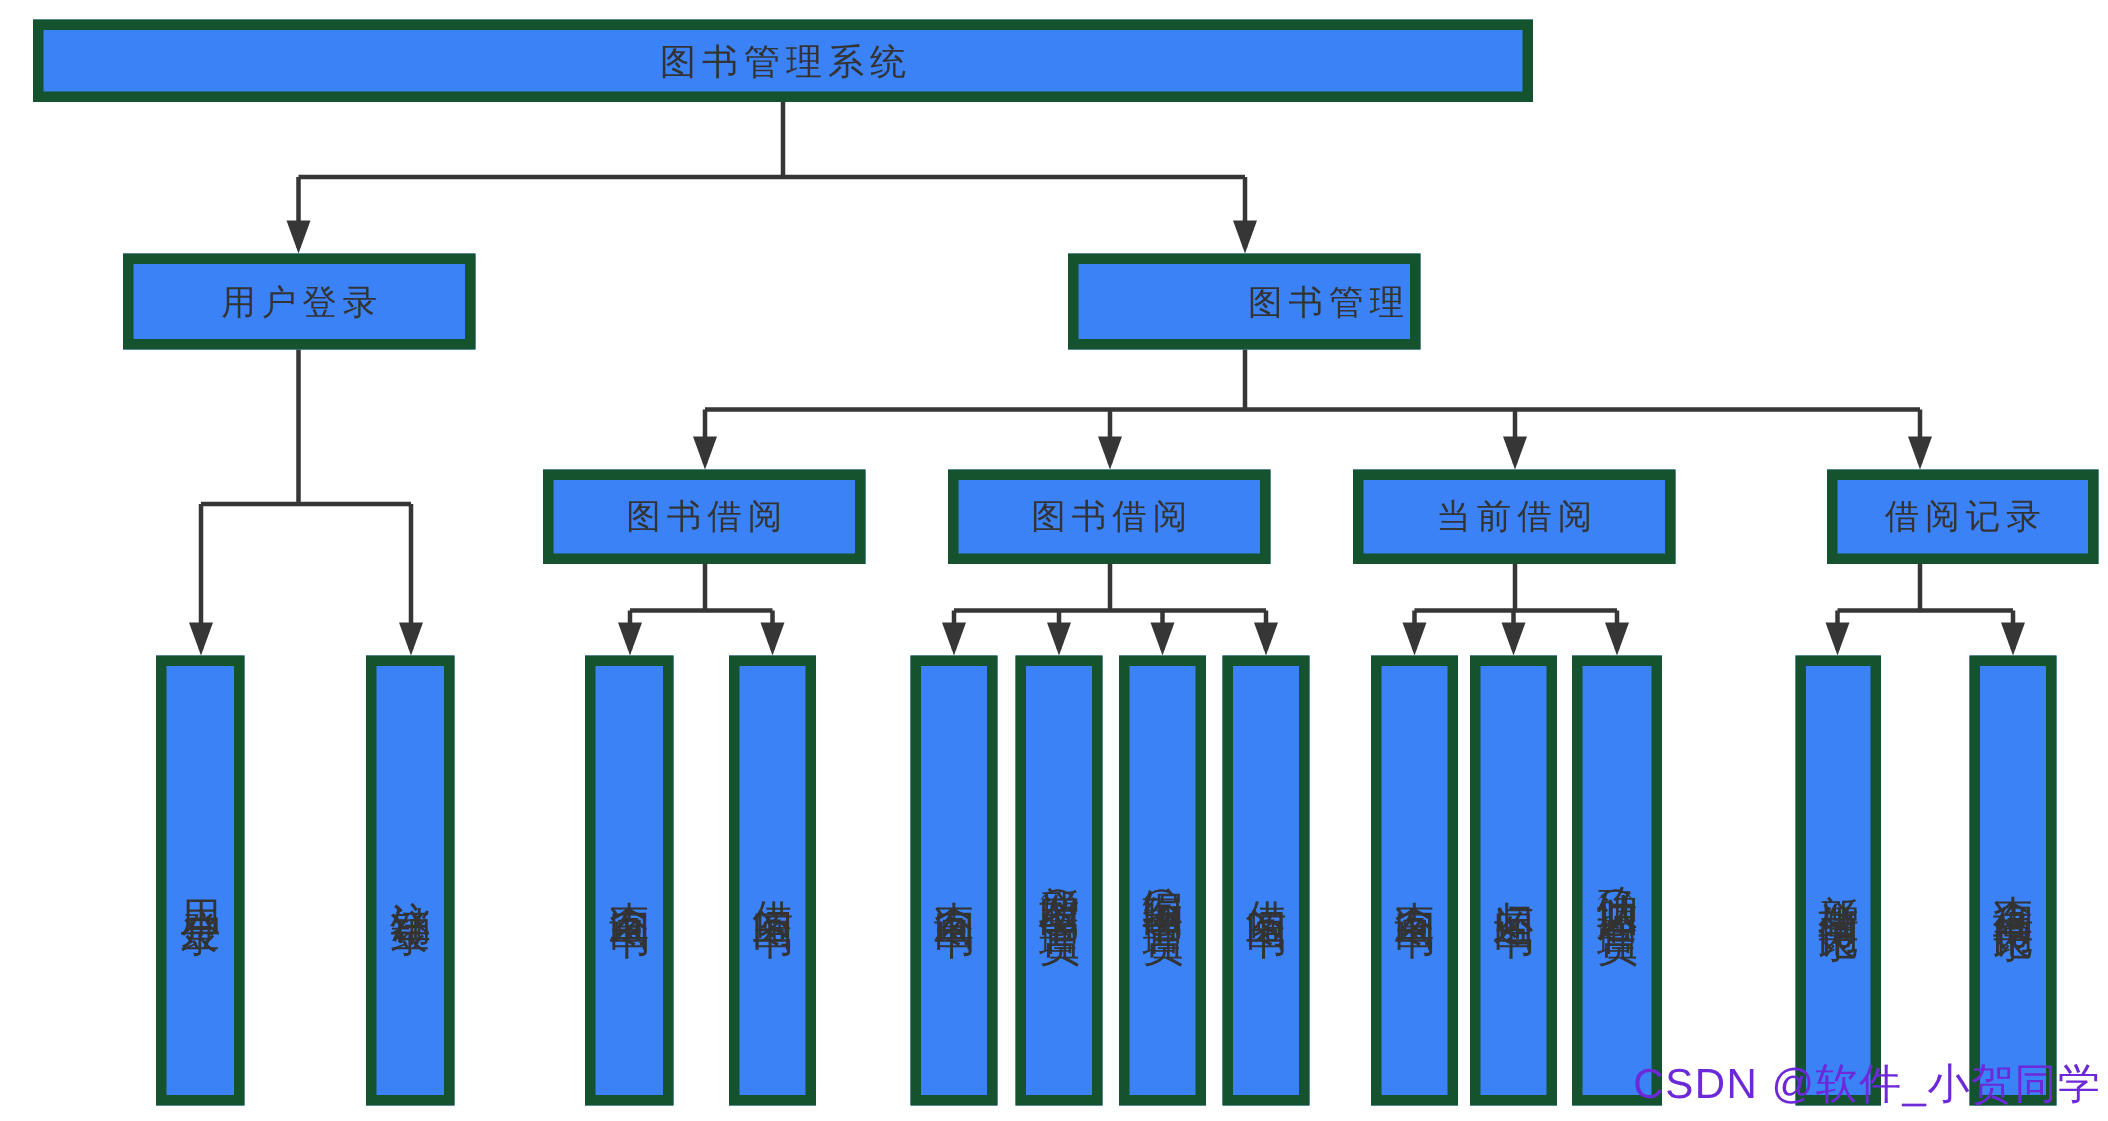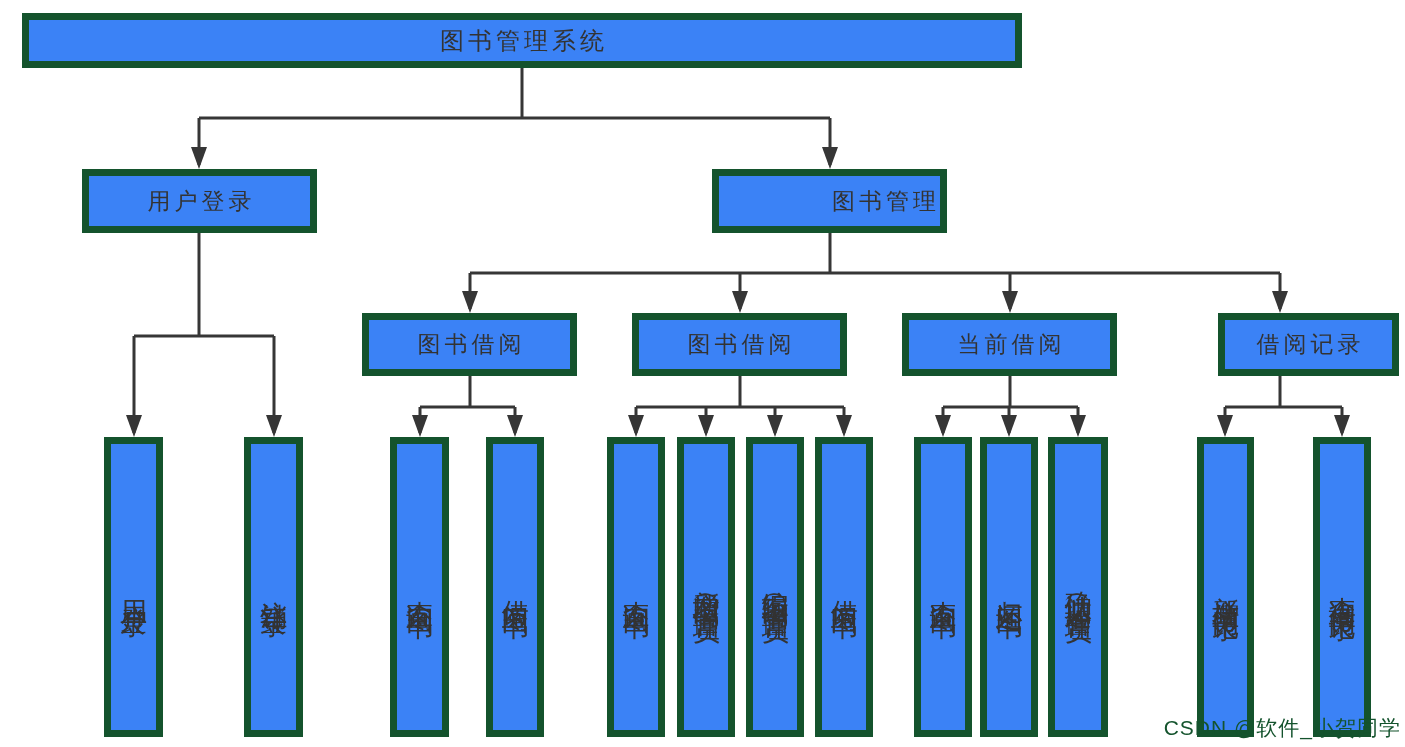--- a/index.html
+++ b/index.html
@@ -48,22 +48,22 @@
     text-orientation: mixed;
     font-size: 27px;
     letter-spacing: 4px;
     line-height: 1.05;
     white-space: nowrap;
   }
   .watermark {
     position: absolute;
     right: 4px;
     bottom: 5px;
-    color: #14532d;
-    font-size: 21px;
+    color: #6d28d9;
+    font-size: 28px;
     letter-spacing: 1px;
     z-index: 3;
     white-space: nowrap;
   }
 </style>
 </head>
 <body>
 
 <div class="canvas">
 

